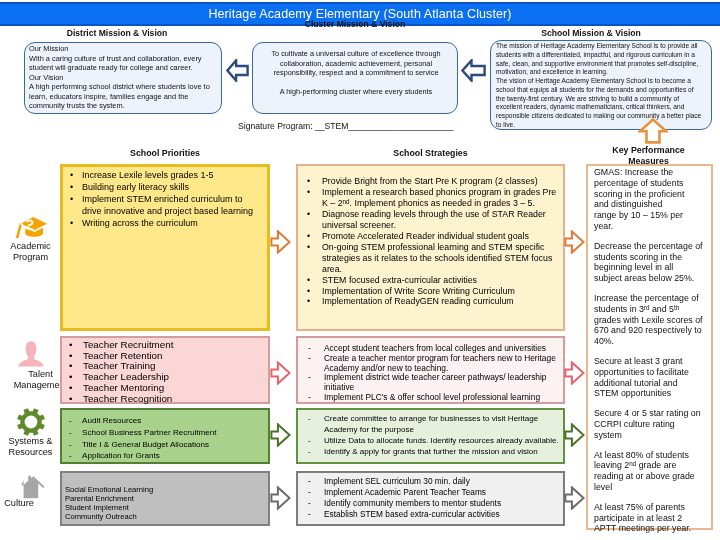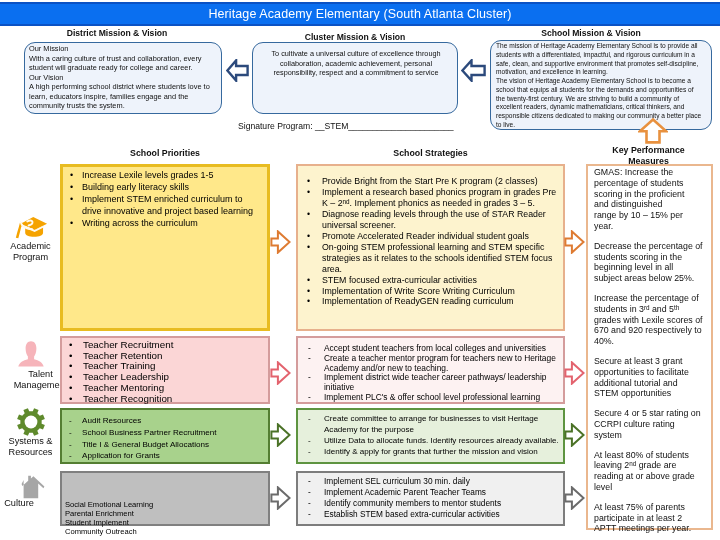--- a/index.html
+++ b/index.html
@@ -52,27 +52,28 @@
       <div class="ln">Our Mission</div>
       <div class="ln">With a caring culture of trust and collaboration, every</div>
       <div class="ln">student will graduate ready for college and career.</div>
       <div class="ln">Our Vision</div>
       <div class="ln">A high performing school district where students love to</div>
       <div class="ln">learn, educators inspire, families engage and the</div>
       <div class="ln">community trusts the system.</div>
     </div>
 </div>
 
-<div class="mv-head" style="left:252px;top:32px;width:206px;">Cluster Mission &amp; Vision</div>
+<div class="mv-head" style="left:252px;top:19px;width:206px;">Cluster Mission &amp; Vision</div>
 <div class="mv-box" style="left:252px;top:42px;width:206px;height:72px;">
   <div class="mv-text" id="cluster-text" style="left:4px;top:6px;width:198px;text-align:center;font-size:7.3px;line-height:9.6px;">
       <div class="ln">To cultivate a universal culture of excellence through</div>
       <div class="ln">collaboration, academic achievement, personal</div>
       <div class="ln">responsibility, respect and a commitment to service</div>
       <div class="ln">&nbsp;</div>
+      <div class="ln">A high-performing cluster where every students</div>
     </div>
 </div>
 
 <div class="mv-head" style="left:480px;top:28px;width:222px;">School Mission &amp; Vision</div>
 <div class="mv-box" style="left:490px;top:40px;width:222px;height:90px;">
   <div class="mv-text" id="school-text" style="left:5px;top:1px;right:3px;font-size:6.6px;line-height:8.75px;">
       <div class="ln">The mission of Heritage Academy Elementary School is to provide all</div>
       <div class="ln">students with a differentiated, impactful, and rigorous curriculum in a</div>
       <div class="ln">safe, clean, and supportive environment that promotes self-discipline,</div>
       <div class="ln">motivation, and excellence in learning.</div>
@@ -370,21 +371,21 @@
     </svg>
     <div class="cell" style="left:5px;top:471px;width:52px;height:30px;display:flex;align-items:center;justify-content:center;">
       <svg width="30" height="30" viewBox="0 0 30 30">
         <path d="M7.6 9.1 L7.6 27.2 L22.2 27.2 L22.2 12.6 L27.4 17.3 L28.4 15.5 L17.4 5.2 L14.9 7.4 L14.9 4.8 L12.2 4.8 L12.2 9.8 L6.3 14.9 L5.6 13.1 Z" fill="#a6a6a6"></path>
       </svg>
     </div>
     <div class="icon-label" style="left:1px;top:498px;width:36px;">
       <div>Culture</div>
     </div>
     <div class="cell prio" style="left:60px;top:471px;width:210px;height:55px;background:#bfbfbf;border:2.4px solid #808080;">
-      <div class="pad" style="padding:27px 4px 0 3px;">
+      <div class="pad" style="padding:12px 4px 0 3px;">
         <ul style="font-size:7.6px;line-height:9.1px;">
           <li>
             <span class="bl">
               <span class="mk" style="width:0px;">&nbsp;</span>
               <span class="tx">Social Emotional Learning</span>
             </span>
           </li>
           <li>
             <span class="bl">
               <span class="mk" style="width:0px;">&nbsp;</span>

